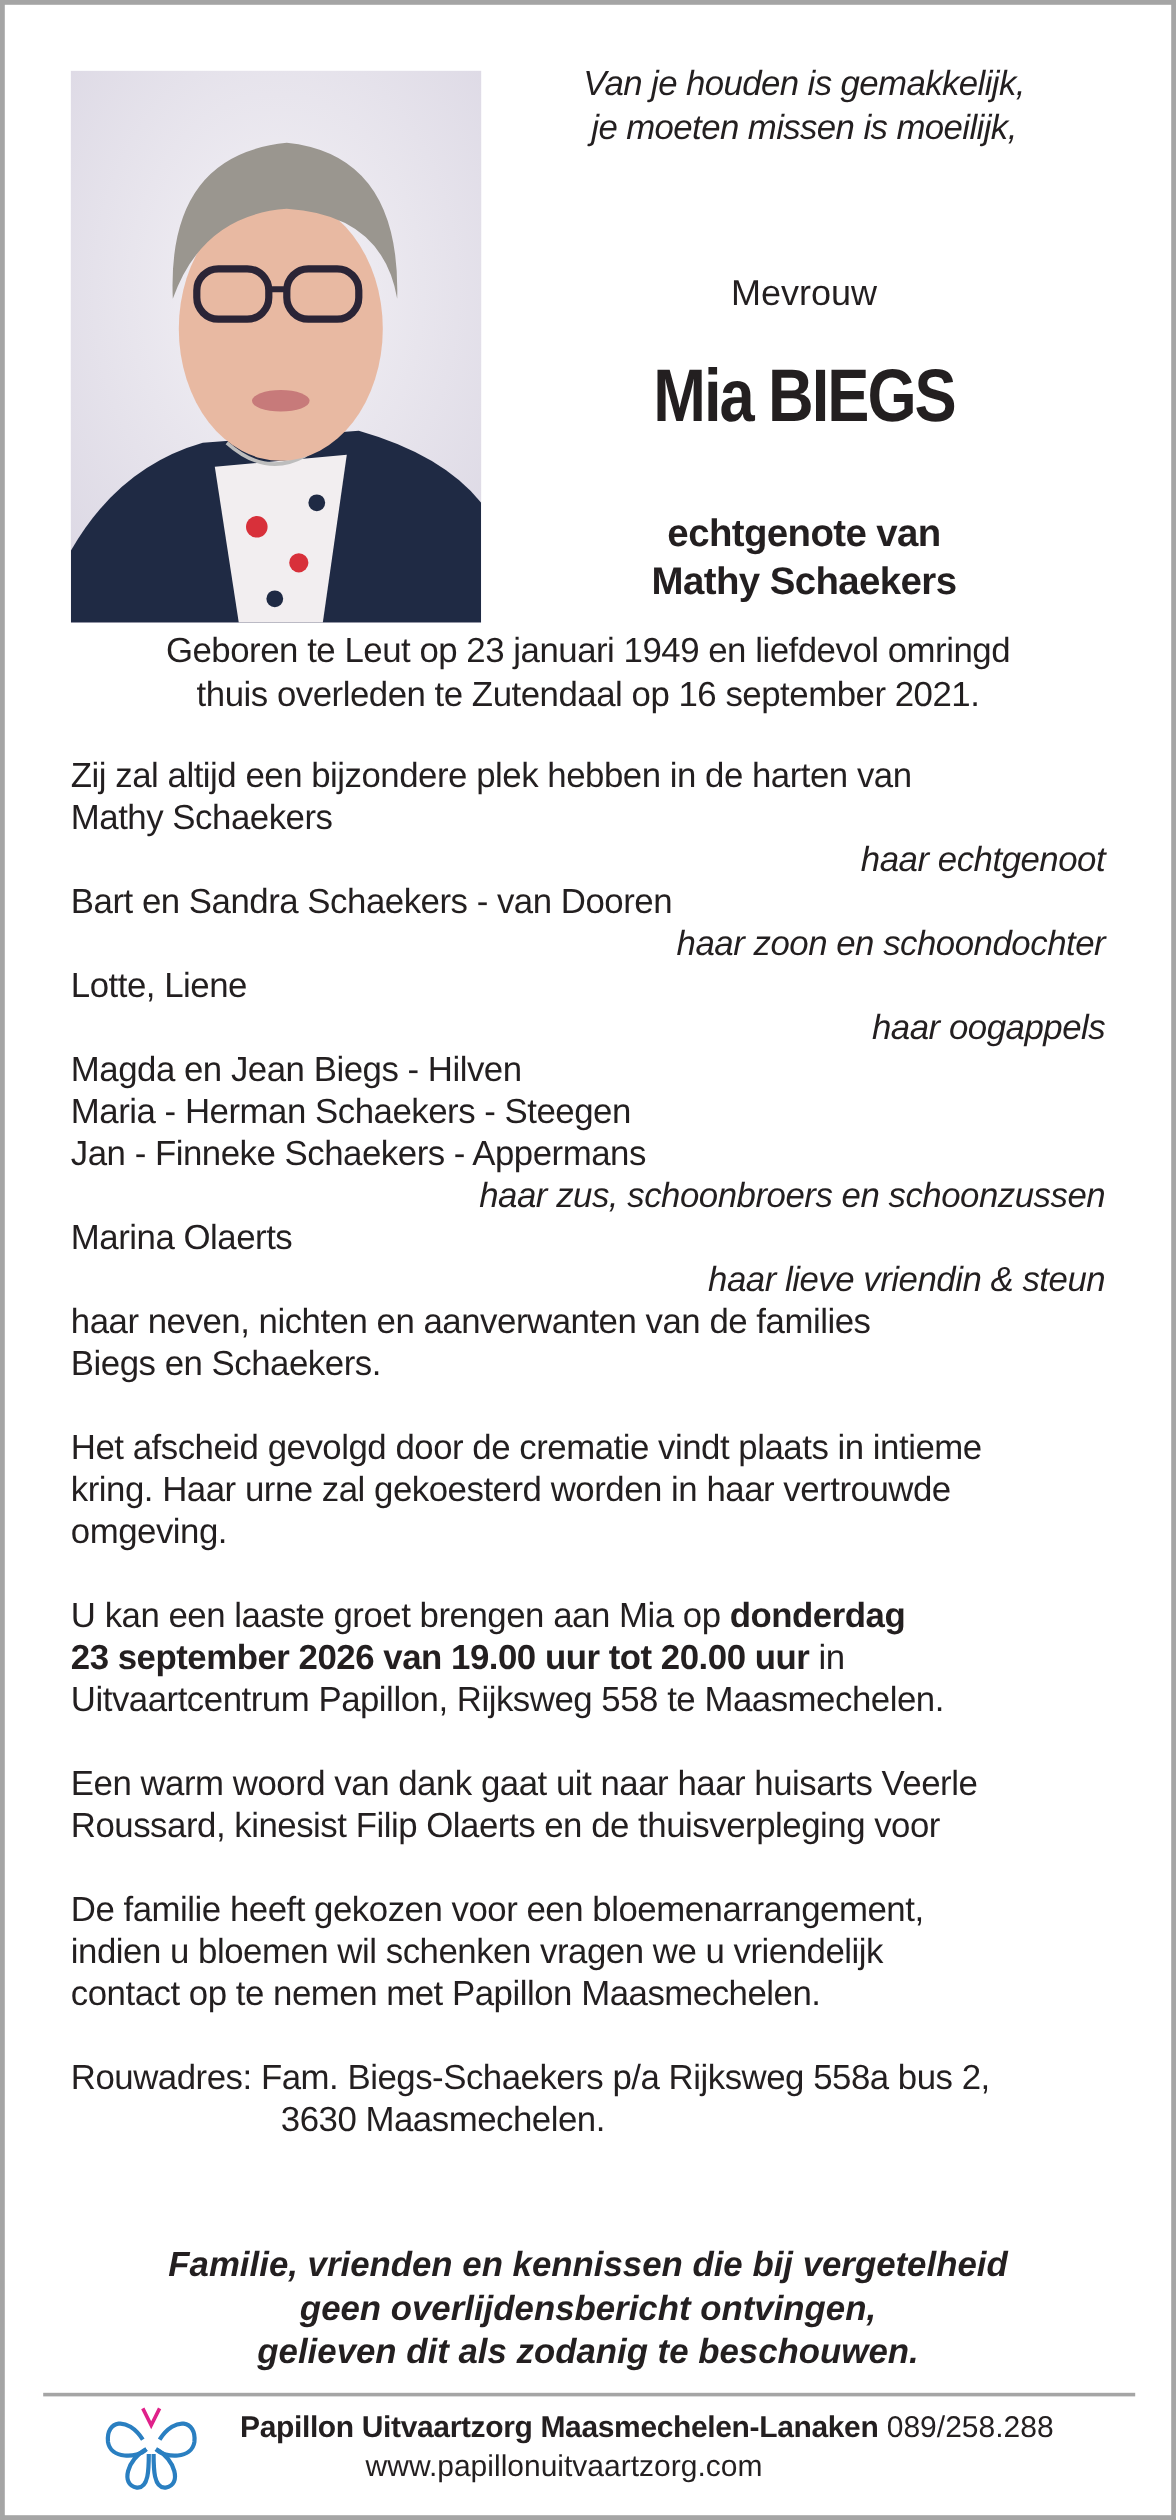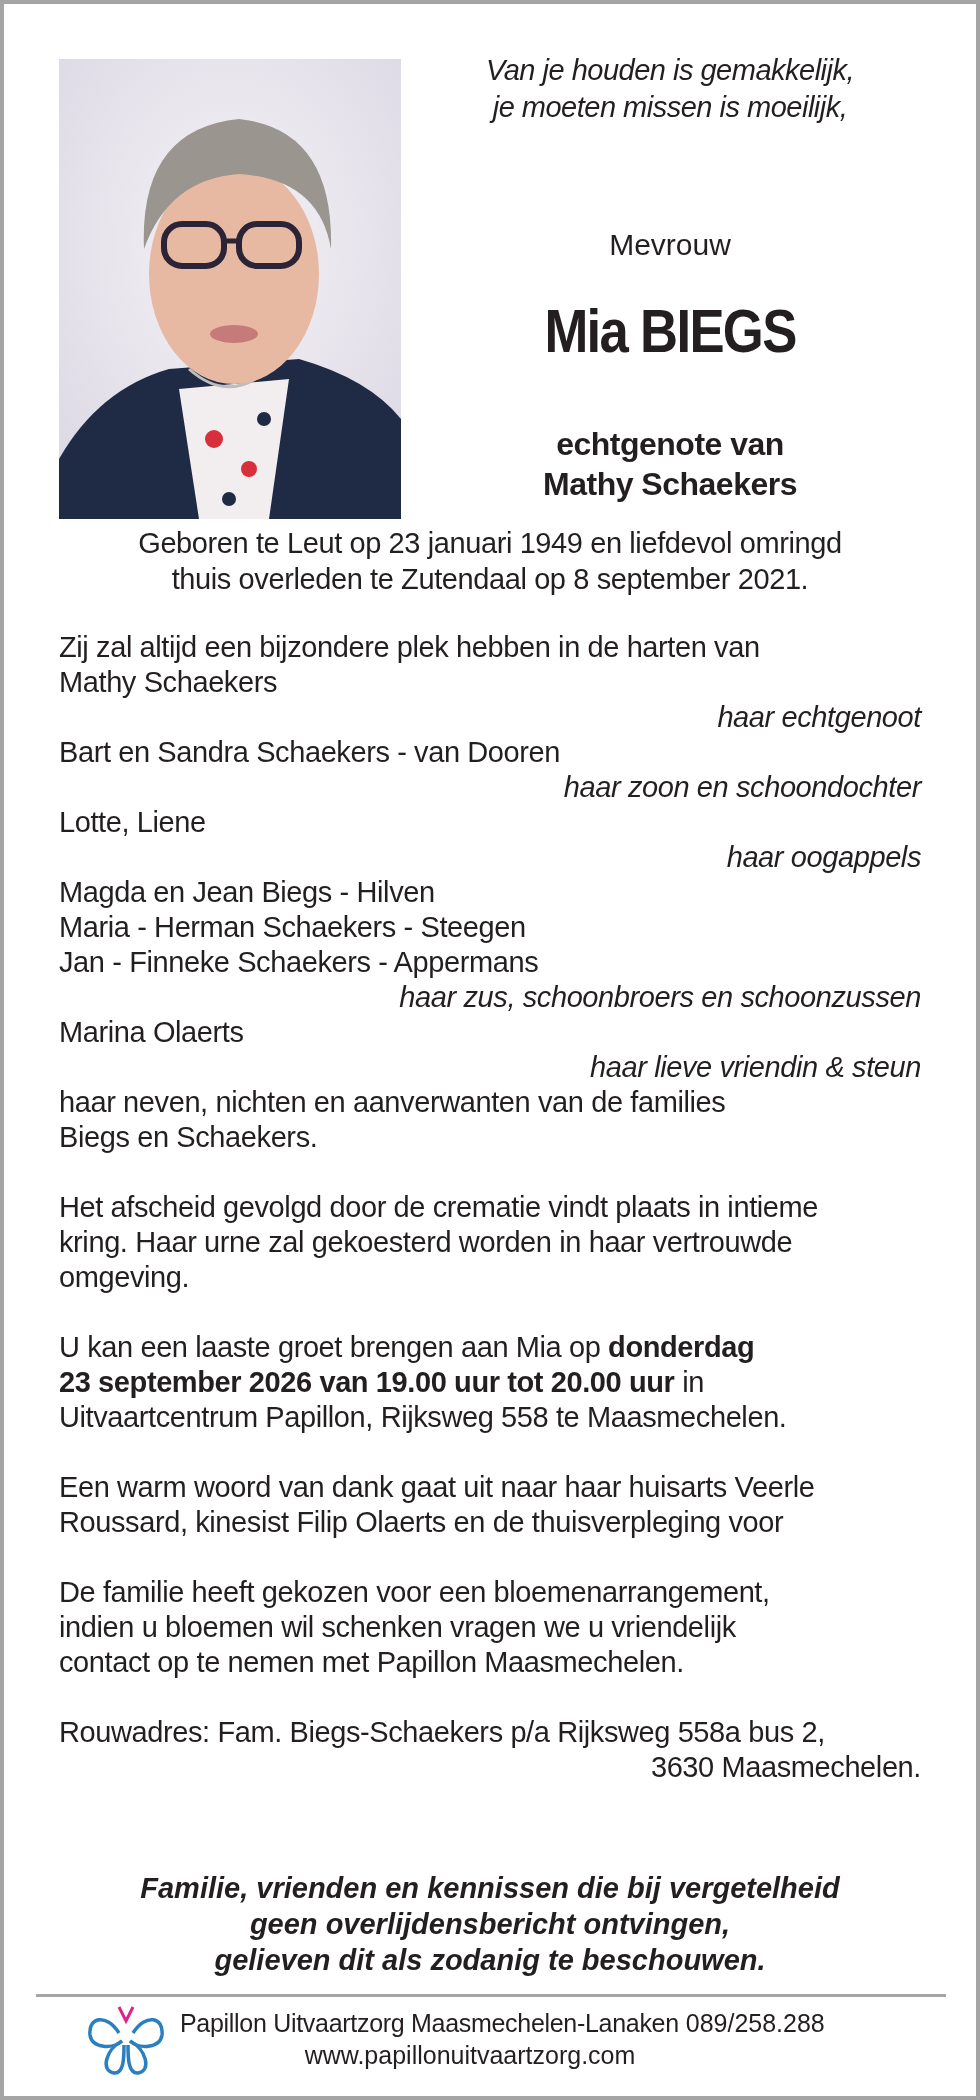--- a/index.html
+++ b/index.html
@@ -7,26 +7,26 @@
   .frame{position:absolute;left:0;top:0;width:972px;height:2092px;border:4px solid #a5a5a5;background:#fff;}
   .photo{position:absolute;left:59px;top:59px;width:342px;height:460px;overflow:hidden;background:linear-gradient(160deg,#e8e6ee 0%,#dcd8e6 40%,#ece9f0 100%);}
   .poem{position:absolute;left:430px;top:52px;width:480px;text-align:center;font-style:italic;font-size:29px;line-height:37px;letter-spacing:-0.5px;}
   .title{position:absolute;left:430px;top:228px;width:480px;text-align:center;font-size:30px;}
   .name{position:absolute;left:430px;top:295px;width:480px;text-align:center;font-size:62px;font-weight:bold;letter-spacing:-2px;transform:scaleX(0.85);}
   .spouse{position:absolute;left:430px;top:424px;width:480px;text-align:center;font-size:32px;font-weight:bold;line-height:40px;letter-spacing:-0.5px;}
   .born{position:absolute;left:40px;top:525px;width:900px;text-align:center;font-size:29px;line-height:36px;letter-spacing:-0.4px;}
   .body{position:absolute;left:59px;top:630px;width:862px;font-size:29px;line-height:35px;letter-spacing:-0.4px;}
   .r{text-align:right;font-style:italic;}
   .gap{height:35px;}
-  .ind{padding-left:175px;text-align:right;}
+  .ind{padding-left:175px;}
   .closing{position:absolute;left:40px;top:1870px;width:900px;text-align:center;font-size:29px;line-height:36px;font-weight:bold;font-style:italic;}
   .divider{position:absolute;left:36px;top:1994px;width:910px;height:3px;background:#a5a5a5;}
   .logo{position:absolute;left:86px;top:2005px;width:80px;height:72px;}
   .footer1{position:absolute;left:180px;top:2008px;width:720px;font-size:25px;line-height:30px;}
-  .footer1 b{font-weight:normal;letter-spacing:-0.3px;}
+  .footer1 b{font-weight:bold;letter-spacing:-0.3px;margin-left:20px;}
   .footer2{position:absolute;left:180px;top:2040px;width:580px;text-align:center;font-size:25px;line-height:30px;}
 </style>
 </head>
 <body>
 
 <div class="frame"></div>
 
 <div class="photo">
   <svg width="342" height="460" viewBox="0 0 342 460">
     <defs>
@@ -59,21 +59,21 @@
 
 <div class="title">Mevrouw</div>
 <div class="name">Mia BIEGS</div>
 <div class="spouse">
   <div>echtgenote van</div>
   <div>Mathy Schaekers</div>
 </div>
 
 <div class="born">
   <div>Geboren te Leut op 23 januari 1949 en liefdevol omringd</div>
-  <div>thuis overleden te Zutendaal op 8 september 2021.</div>
+  <div>thuis overleden te Zutendaal op 16 september 2021.</div>
 </div>
 
 <div class="body">
   <div>
     <div>Zij zal altijd een bijzondere plek hebben in de harten van</div>
     <div>Mathy Schaekers</div>
     <div class="r">haar echtgenoot</div>
     <div>Bart en Sandra Schaekers - van Dooren</div>
     <div class="r">haar zoon en schoondochter</div>
     <div>Lotte, Liene</div>

